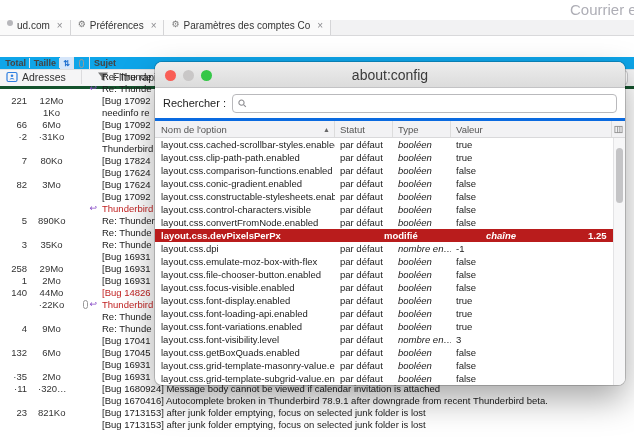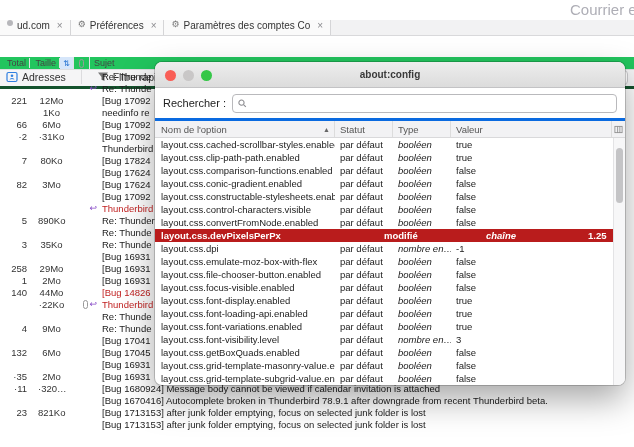--- a/index.html
+++ b/index.html
@@ -26,21 +26,21 @@
   .toolbar { position:absolute; top:36px; left:0; right:0; height:21px; background:#f5f5f6; border-bottom:3px solid #14532d; display:flex; align-items:center; padding:0 6px; gap:15px; font-size:10.5px; color:#333;margin-top:32px; }
   .tbtn { display:flex; align-items:center; gap:4px; white-space:nowrap; }
   .tbtn svg { display:block; }
   .glyph-ico { font-size:11px; color:#666; line-height:1; }
   .tb-sep { width:1px; height:14px; background:#dcdcde; }
   .search-field { margin-left:auto; width:283px; height:15px; border:1px solid #c9c9cc; border-radius:4px; background:#fff; display:flex; align-items:center; padding:0 12px; gap:0; }
   .search-field input { border:none; outline:none; width:100%; font-size:9.5px; font-family:"Liberation Sans", sans-serif; color:#333; background:transparent; }
   .search-field input::placeholder { color:#9a9a9e; }
 
   
-  .mail-header { position:absolute; top:57px; left:0; right:0; height:13px; background:#22c55e; border-bottom:1px solid #dedee0; display:flex; align-items:center; font-size:9px; color:#444; }
+  .mail-header { position:absolute; top:57px; left:0; right:0; height:13px; background:#0ea5e9; border-bottom:1px solid #dedee0; display:flex; align-items:center; font-size:9px; color:#444;font-weight:bold; }
   .mh-total { width:30px; text-align:right; padding-right:3px; border-right:1px solid #e2e2e6; }
   .mh-size  { width:30px; text-align:right; padding-right:3px; border-right:1px solid #e2e2e6; }
   .mh-sortcell { width:14px; height:100%; background:#d6e6fa; display:flex; align-items:center; justify-content:center; color:#1f6fd0; font-size:8px; border-right:1px solid #e2e2e6; }
   .mh-clipcell { width:16px; height:100%; display:flex; align-items:center; justify-content:center; border-right:1px solid #e2e2e6; }
   .mh-subj { flex:1; padding-left:4px; }
 
   #mail-rows { position:absolute; top:70px; left:0; right:0; bottom:0; overflow:hidden; }
   .mrow { height:12px; display:flex; align-items:center; font-size:9.5px; color:#222; }
   .mr-total { width:30px; text-align:right; padding-right:3px; color:#333; }
   .mr-size  { width:30px; text-align:center; padding-right:3px; color:#333;margin-left:8px; }
@@ -48,21 +48,21 @@
   .mr-icons { width:16px; display:flex; align-items:center; justify-content:flex-end; gap:1px; padding-right:1px; }
   .mr-subj  { flex:1; padding-left:4px; white-space:nowrap; overflow:hidden; }
   .red { color:#c01f1f; }
   .reply-glyph { color:#8a4fc8; font-size:9px; line-height:1; }
   .clip-shape { display:inline-block; width:5px; height:9px; border:1px solid #999; border-radius:3px; }
 
   
   .dialog { position:absolute; left:155px; top:62px; width:470px; background:#fff; border-radius:7px; overflow:hidden;
             box-shadow:0 14px 34px rgba(0,0,0,.35), 0 0 0 1px rgba(0,0,0,.18); }
   .dlg-titlebar { height:26px; background:linear-gradient(#ededed,#dcdcdc); border-bottom:1px solid #c3c3c5; position:relative;
-                  display:flex; align-items:center; justify-content:center; font-size:10px; font-weight:700; color:#3a3a3a; }
+                  display:flex; align-items:center; justify-content:center; font-size:14px; font-weight:400; color:#3a3a3a; }
   .lights { position:absolute; left:10px; top:8px; display:flex; gap:7px; }
   .light { width:11px; height:11px; border-radius:50%; }
   .l-red   { background:#f95e56; }
   .l-gray  { background:#c9c7c7; }
   .l-green { background:#35c748; }
 
   .dlg-search { height:30px; display:flex; align-items:center; padding:0 8px; gap:6px; background:#fff; font-size:11px; color:#222; }
   .dlg-search-input { flex:1; height:19px; border:1px solid #b9b9bc; border-radius:4px; background:#fff; display:flex; align-items:center; padding:0 5px; gap:4px; }
   .dlg-search-input input { border:none; outline:none; width:100%; font-size:10px; font-family:"Liberation Sans", sans-serif; background:transparent; }
 

